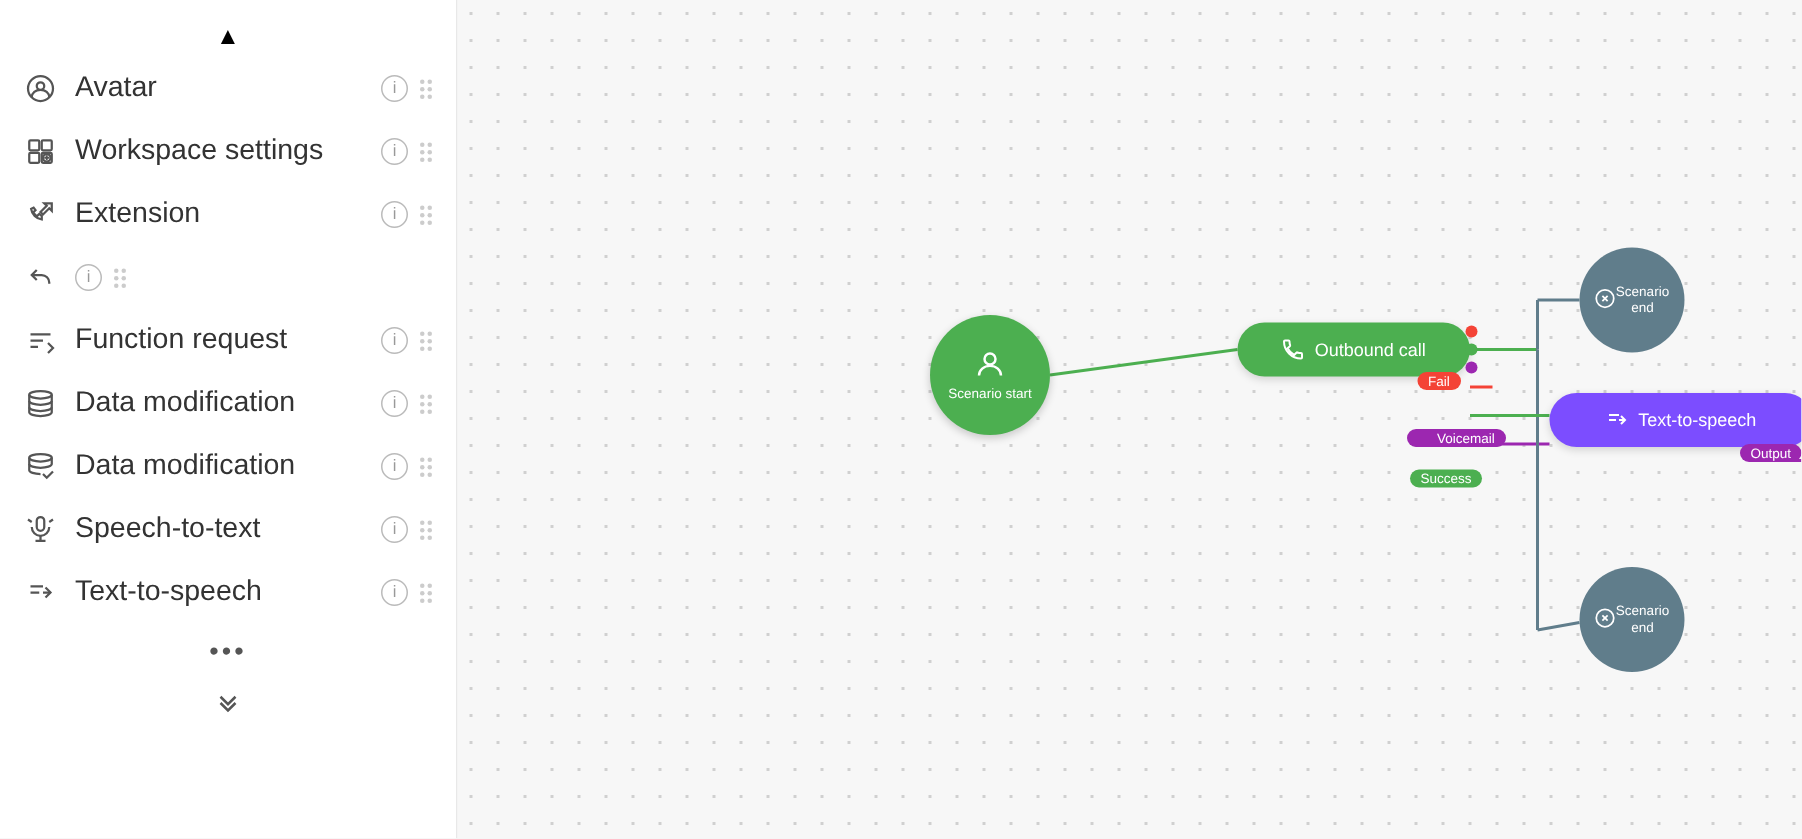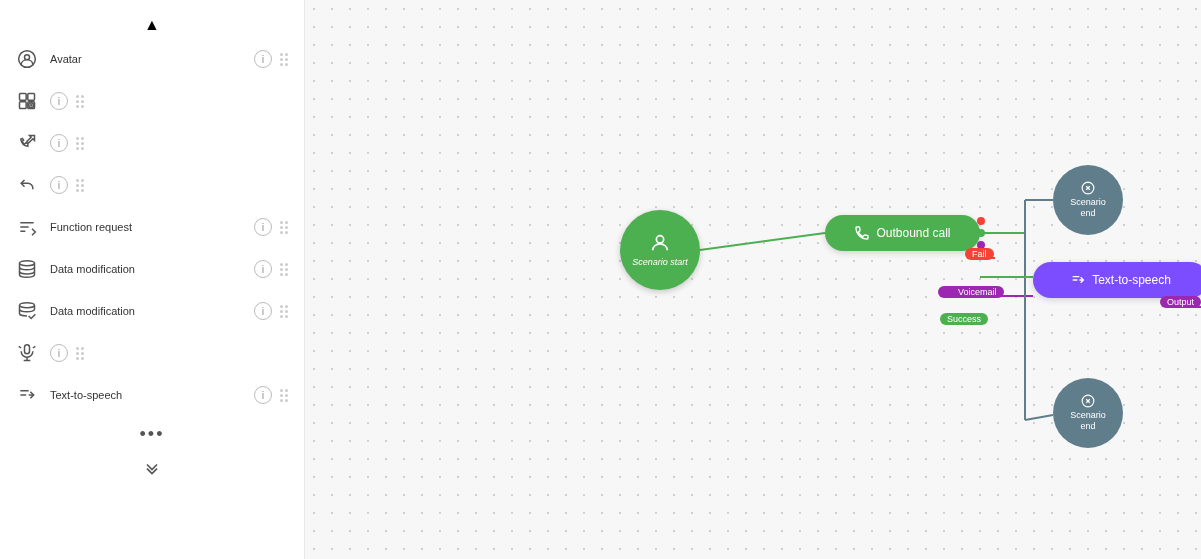--- a/index.html
+++ b/index.html
@@ -35,21 +35,21 @@
       margin-right: 12px;
       flex-shrink: 0;
       display: flex;
       align-items: center;
       justify-content: center;
       color: #555;
       font-size: 16px;
     }
     .sidebar-label {
       flex: 1;
-      font-size: 11px;
+      font-size: 19px;
       color: #333;
     }
     .sidebar-info {
       width: 18px;
       height: 18px;
       border: 1.5px solid #bbb;
       border-radius: 50%;
       display: flex;
       align-items: center;
       justify-content: center;
@@ -105,21 +105,20 @@
       border-radius: 50%;
       background: #4caf50;
       display: flex;
       flex-direction: column;
       align-items: center;
       justify-content: center;
       color: white;
       font-size: 10px;
       text-align: center;
       box-shadow: 0 2px 6px rgba(0,0,0,0.2);
-      font-style: italic;
     }
 
     
     .node-outbound-call {
       left: 520px;
       top: 215px;
       width: 155px;
       height: 36px;
       border-radius: 18px;
       background: #4caf50;
@@ -147,21 +146,20 @@
       box-shadow: 0 2px 6px rgba(0,0,0,0.15);
     }
 
     
     .node-scenario-end {
       width: 70px;
       height: 70px;
       border-radius: 50%;
       background: #607d8b;
       display: flex;
-      flex-direction: column;
       align-items: center;
       justify-content: center;
       color: white;
       font-size: 9px;
       text-align: center;
     }
 
     .node-end-top { position: absolute; left: 748px; top: 165px; }
     .node-end-bottom { position: absolute; left: 748px; top: 378px; }
     .badge {
@@ -241,20 +239,21 @@
     <div class="sidebar-icon">
       <svg width="20" height="20" viewBox="0 0 24 24" fill="none" stroke="#555" stroke-width="1.8">
         <rect x="3" y="3" width="8" height="8" rx="1"></rect>
         <rect x="13" y="3" width="8" height="8" rx="1"></rect>
         <rect x="3" y="13" width="8" height="8" rx="1"></rect>
         <rect x="13" y="13" width="8" height="8" rx="1"></rect>
         <circle cx="17" cy="17" r="3" fill="white" stroke="#555" stroke-width="1.8"></circle>
         <path d="M17 15v4M15 17h4" stroke="#555" stroke-width="1.5"></path>
       </svg>
     </div>
+    <span class="sidebar-label">Workspace settings</span>
     <div class="sidebar-info">i</div>
     <div class="sidebar-drag">
       <div class="drag-dots">
           <span>
             <span class="drag-dot"></span>
             <span class="drag-dot"></span>
           </span>
           <span>
             <span class="drag-dot"></span>
             <span class="drag-dot"></span>
@@ -267,20 +266,21 @@
     </div>
   </div>
 
   <div class="sidebar-item">
     <div class="sidebar-icon">
       <svg width="20" height="20" viewBox="0 0 24 24" fill="none" stroke="#555" stroke-width="1.8">
         <path d="M6.5 6.5l1.5 2-2 2 3 3 2-2 2 1.5V16a10 10 0 01-8.5-8.5L6.5 6.5z"></path>
         <path d="M15 3h6v6l-2-2-5 5-2-2 5-5-2-2z"></path>
       </svg>
     </div>
+    <span class="sidebar-label">Extension</span>
     <div class="sidebar-info">i</div>
     <div class="sidebar-drag">
       <div class="drag-dots">
           <span>
             <span class="drag-dot"></span>
             <span class="drag-dot"></span>
           </span>
           <span>
             <span class="drag-dot"></span>
             <span class="drag-dot"></span>
@@ -406,20 +406,21 @@
 
   <div class="sidebar-item">
     <div class="sidebar-icon">
       <svg width="20" height="20" viewBox="0 0 24 24" fill="none" stroke="#555" stroke-width="1.8">
         <rect x="9" y="2" width="6" height="11" rx="3"></rect>
         <path d="M5 10a7 7 0 0014 0"></path>
         <path d="M12 17v4M8 21h8"></path>
         <path d="M19 6l3-2M5 6L2 4"></path>
       </svg>
     </div>
+    <span class="sidebar-label">Speech-to-text</span>
     <div class="sidebar-info">i</div>
     <div class="sidebar-drag">
       <div class="drag-dots">
           <span>
             <span class="drag-dot"></span>
             <span class="drag-dot"></span>
           </span>
           <span>
             <span class="drag-dot"></span>
             <span class="drag-dot"></span>
@@ -518,21 +519,21 @@
     </svg>
     <span>Outbound call</span>
 
     <div style="position:absolute;right:-5px;top:50%;transform:translateY(-50%);display:flex;flex-direction:column;gap:4px;align-items:center">
       <div style="width:8px;height:8px;border-radius:50%;background:#f44336;"></div>
       <div style="width:8px;height:8px;border-radius:50%;background:#4caf50;"></div>
       <div style="width:8px;height:8px;border-radius:50%;background:#9c27b0;"></div>
     </div>
   </div>
 
-  <div class="badge badge-fail" style="left:640px;top:248px;margin-left:20px;">Fail</div>
+  <div class="badge badge-fail" style="left:640px;top:248px;">Fail</div>
 
   <div class="badge badge-success" style="left:635px;top:267px;">Success</div>
 
   <div class="badge badge-voicemail" style="left:633px;top:286px;padding-left:20px;">Voicemail</div>
 
   <div class="flow-node node-tts">
     <svg width="16" height="16" viewBox="0 0 24 24" fill="none" stroke="white" stroke-width="2" style="margin-right:6px">
       <path d="M4 7h10M4 12h7M16 8l4 4-4 4M20 12h-6"></path>
     </svg>
     <span>Text-to-speech</span>

